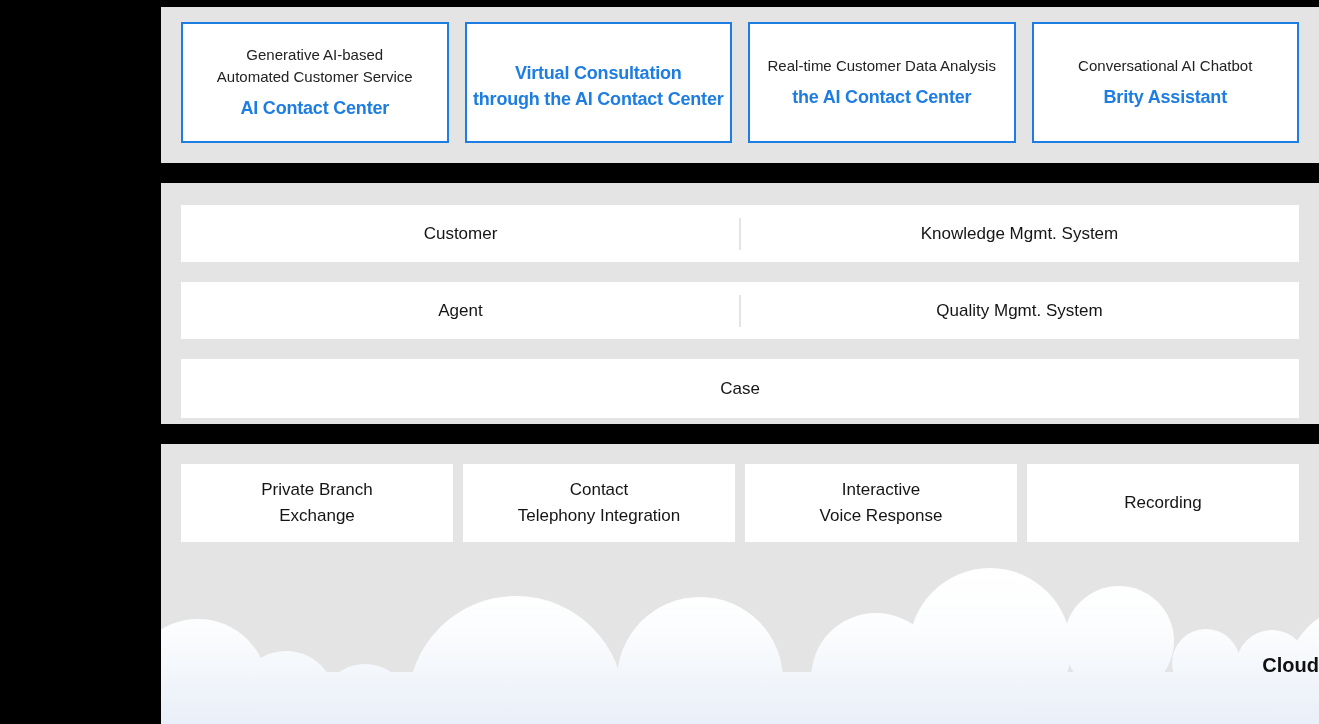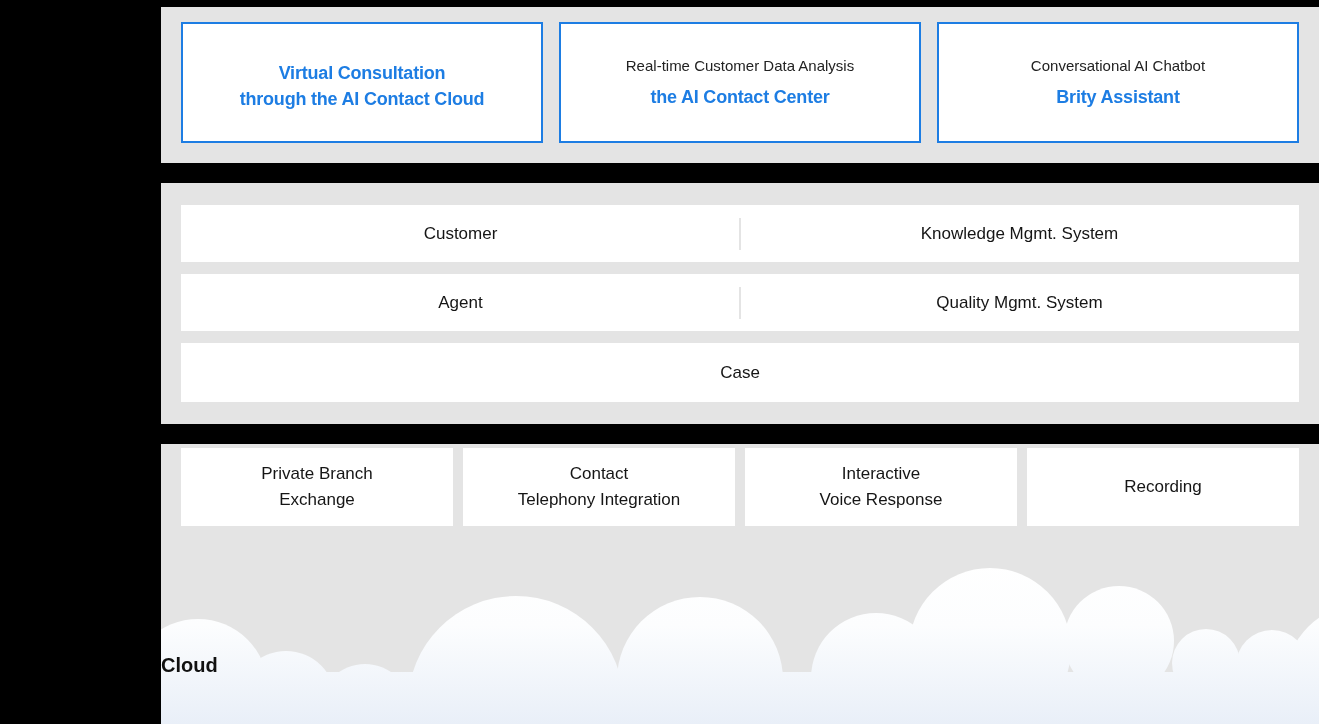--- a/index.html
+++ b/index.html
@@ -21,59 +21,68 @@
   }
   .card .sub{font-size:15px;line-height:22px;color:#222;white-space:nowrap;}
   .card .title{margin-top:7px;}
   .card .title div{
     font-size:18px;line-height:26px;font-weight:bold;color:#1d7de3;
     letter-spacing:-0.2px;white-space:nowrap;
   }
 
   
   .mrow{
-    position:relative;background:#fff;height:57px;margin-top:12px;
+    position:relative;background:#fff;height:57px;margin-top:20px;
     display:flex;align-items:center;font-size:17px;color:#151515;
   }
   .mrow:first-child{margin-top:0;}
   .mrow .cell{flex:1;text-align:center;}
   .mrow.full{height:59px;justify-content:center;}
   .vdiv{
     position:absolute;left:50%;top:50%;transform:translate(-0.5px,-50%);
     width:1px;height:32px;background:#c9c9c9;
   }
 
   
-  .tb-row{display:flex;gap:10px;padding:4px 20px 0;}
+  .tb-row{display:flex;gap:10px;padding:20px 20px 0;}
   .tb{
     flex:1;height:78px;background:#fff;display:flex;flex-direction:column;
     align-items:center;justify-content:center;text-align:center;
     font-size:17px;line-height:26px;color:#151515;
   }
   .tb div{white-space:nowrap;}
 
   
   .cloud-svg{position:absolute;left:0;bottom:0;width:1158px;height:164px;display:block;}
   .cloud-label{
-    position:absolute;left:0;right:0;top:210px;text-align:left;
+    position:absolute;left:0;right:0;top:210px;text-align:right;
     font-size:20px;font-weight:bold;color:#111;
   }
 </style>
 </head>
 <body>
 
 <div class="stage">
 
   <div class="panel panel-top">
 
+    <div class="card">
+      <div class="sub">
+        <div>Generative AI-based</div>
+        <div>Automated Customer Service</div>
+      </div>
+      <div class="title">
+        <div>AI Contact Center</div>
+      </div>
+    </div>
 
     <div class="card">
       <div class="title">
         <div>Virtual Consultation</div>
-        <div>through the AI Contact Cloud</div>
+        <div>through the AI Contact Center</div>
       </div>
     </div>
 
     <div class="card">
       <div class="sub">
         <div>Real-time Customer Data Analysis</div>
       </div>
       <div class="title">
         <div>the AI Contact Center</div>
       </div>

